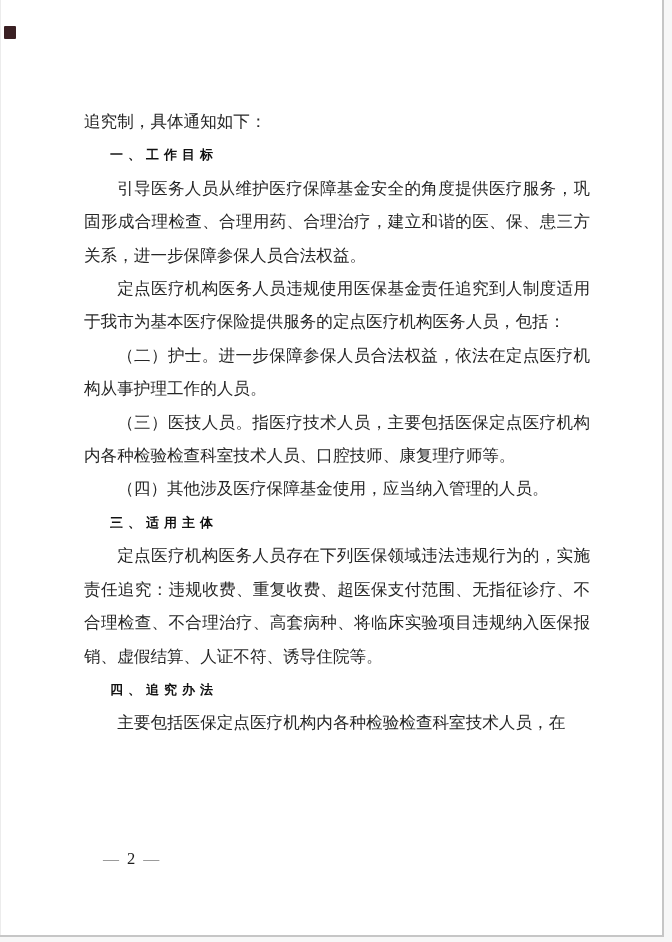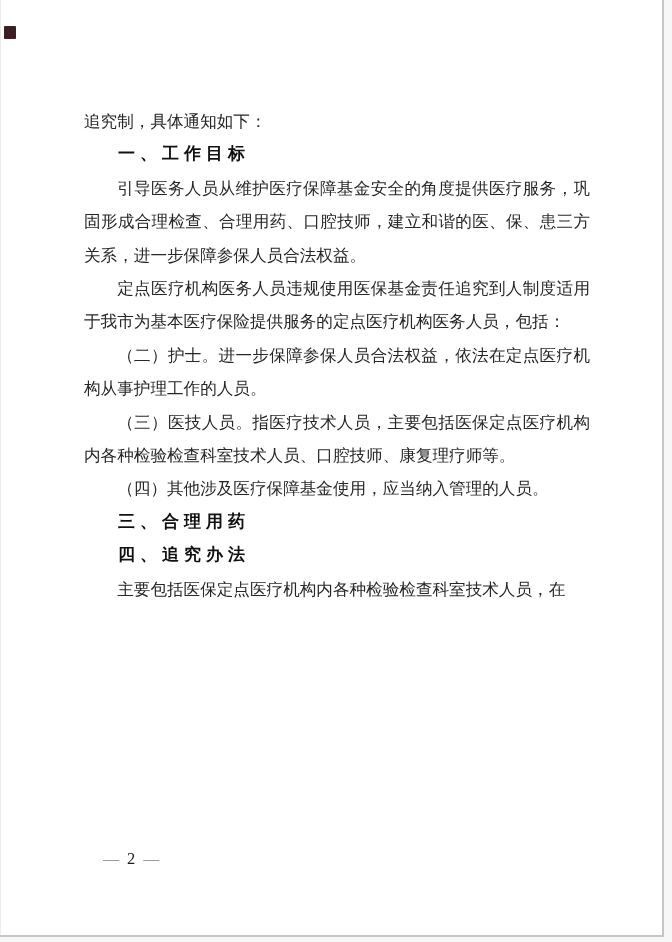--- a/index.html
+++ b/index.html
@@ -42,23 +42,23 @@
     line-height: 33.4px;
     color: var(--text);
     text-align: justify;
     text-justify: inter-ideograph;
   }
   .doc p { margin: 0; }
   .cont { text-indent: 0; }
   .para { text-indent: 2em; }
   .h {
     text-indent: 2em;
-    font-family: Liberation Mono, monospace;
+    font-family: Liberation Serif, serif;
     font-weight: bold;
-    font-size: 17px;
+    font-size: 13px;
     letter-spacing: 5px;
     color: var(--heading);
     line-height: 33.4px;
   }
   .footer {
     position: absolute;
     left: 103px;
     top: 848px;
     display: inline-flex;
     align-items: center;
@@ -77,26 +77,27 @@
   <div class="corner-mark"></div>
   <div class="edge-left"></div>
   <div class="edge-right"></div>
   <div class="edge-bottom"></div>
   <div class="outside-right"></div>
   <div class="outside-bottom"></div>
 
   <div class="doc">
     <p class="cont">追究制，具体通知如下：</p>
     <p class="h">一、工作目标</p>
-    <p class="para">引导医务人员从维护医疗保障基金安全的角度提供医疗服务，巩固形成合理检查、合理用药、口腔技师，建立和谐的医、保、患三方关系，进一步保障参保人员合法权益。</p>
+    <p class="para">引导医务人员从维护医疗保障基金安全的角度提供医疗服务，巩固形成合理检查、合理用药、合理治疗，建立和谐的医、保、患三方关系，进一步保障参保人员合法权益。</p>
     <p class="para">定点医疗机构医务人员违规使用医保基金责任追究到人制度适用于我市为基本医疗保险提供服务的定点医疗机构医务人员，包括：</p>
     <p class="para">（二）护士。进一步保障参保人员合法权益，依法在定点医疗机构从事护理工作的人员。</p>
     <p class="para">（三）医技人员。指医疗技术人员，主要包括医保定点医疗机构内各种检验检查科室技术人员、口腔技师、康复理疗师等。</p>
     <p class="para">（四）其他涉及医疗保障基金使用，应当纳入管理的人员。</p>
-    <p class="h">三、合理用药</p>
+    <p class="h">三、适用主体</p>
+    <p class="para">定点医疗机构医务人员存在下列医保领域违法违规行为的，实施责任追究：违规收费、重复收费、超医保支付范围、无指征诊疗、不合理检查、不合理治疗、高套病种、将临床实验项目违规纳入医保报销、虚假结算、人证不符、诱导住院等。</p>
     <p class="h">四、追究办法</p>
     <p class="para">主要包括医保定点医疗机构内各种检验检查科室技术人员，在</p>
   </div>
 
   <div class="footer">
     <span class="dash">—</span>
     <span class="num">2</span>
     <span class="dash">—</span>
   </div>
 

